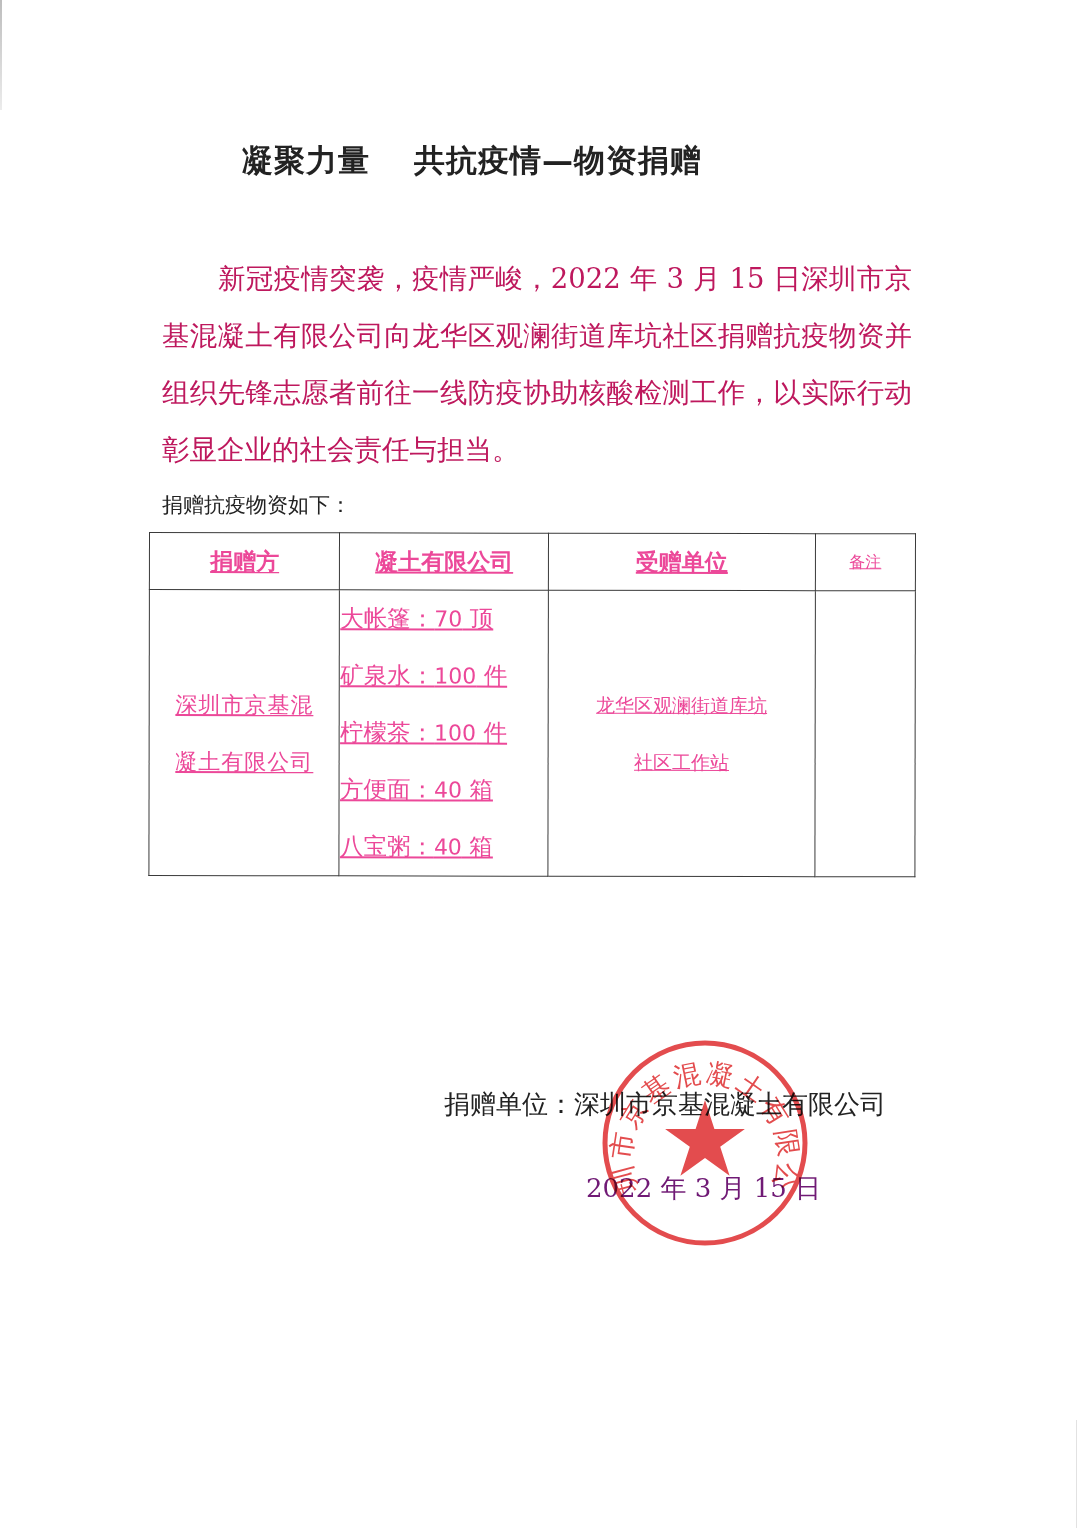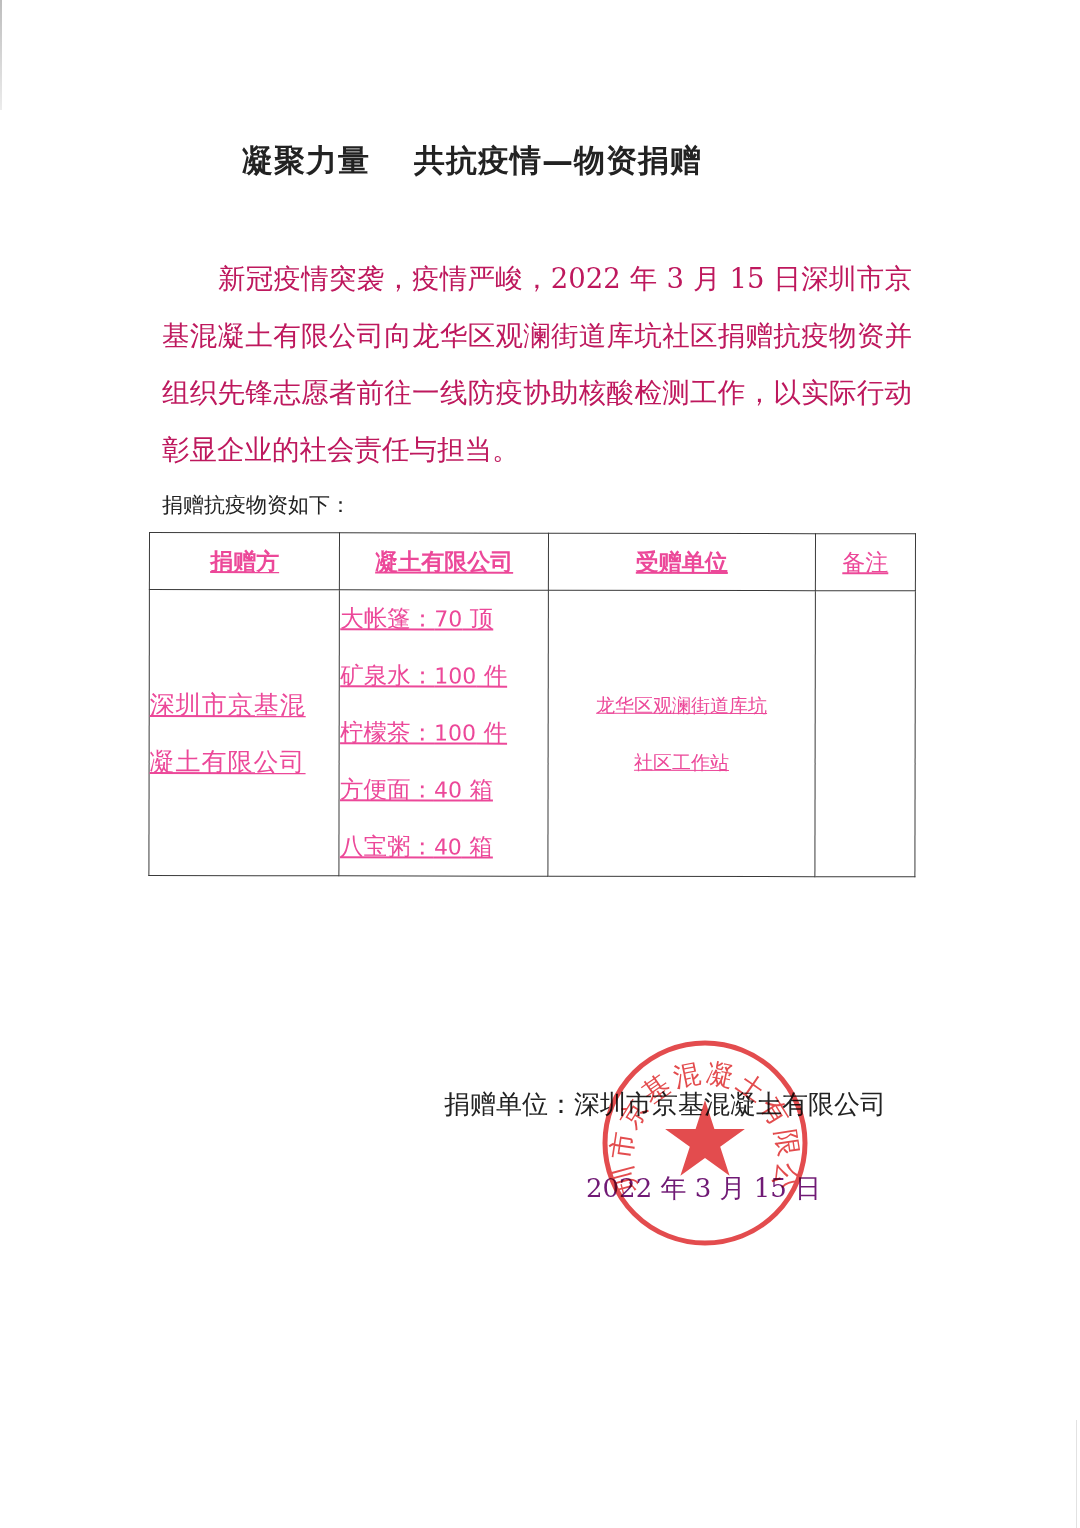--- a/index.html
+++ b/index.html
@@ -81,30 +81,30 @@
     table.donation th {
       height: 56px;
       font-family: "DejaVu Sans", "Liberation Sans", sans-serif;
       font-weight: bold;
       font-size: 23px;
       text-align: center;
     }
     table.donation th.plain {
       font-family: "DejaVu Serif", "Liberation Serif", serif;
       font-weight: normal;
-      font-size: 23px;
+      font-size: 16px;
     }
     .col1 { width: 191px; }
     .col2 { width: 208px; }
     .col3 { width: 268px; }
     .col4 { width: 100px; }
     td.donor-cell {
       height: 284px;
-      text-align: left;
-      font-size: 25px;
+      text-align: center;
+      font-size: 22px;
       line-height: 57px;
       letter-spacing: 1px;
     }
     td.items-cell {
       padding-left: 10px;
       font-size: 23.5px;
       line-height: 57px;
       border-radius: 10px;
     }
     td.items-cell .item { display: block; white-space: nowrap; }

